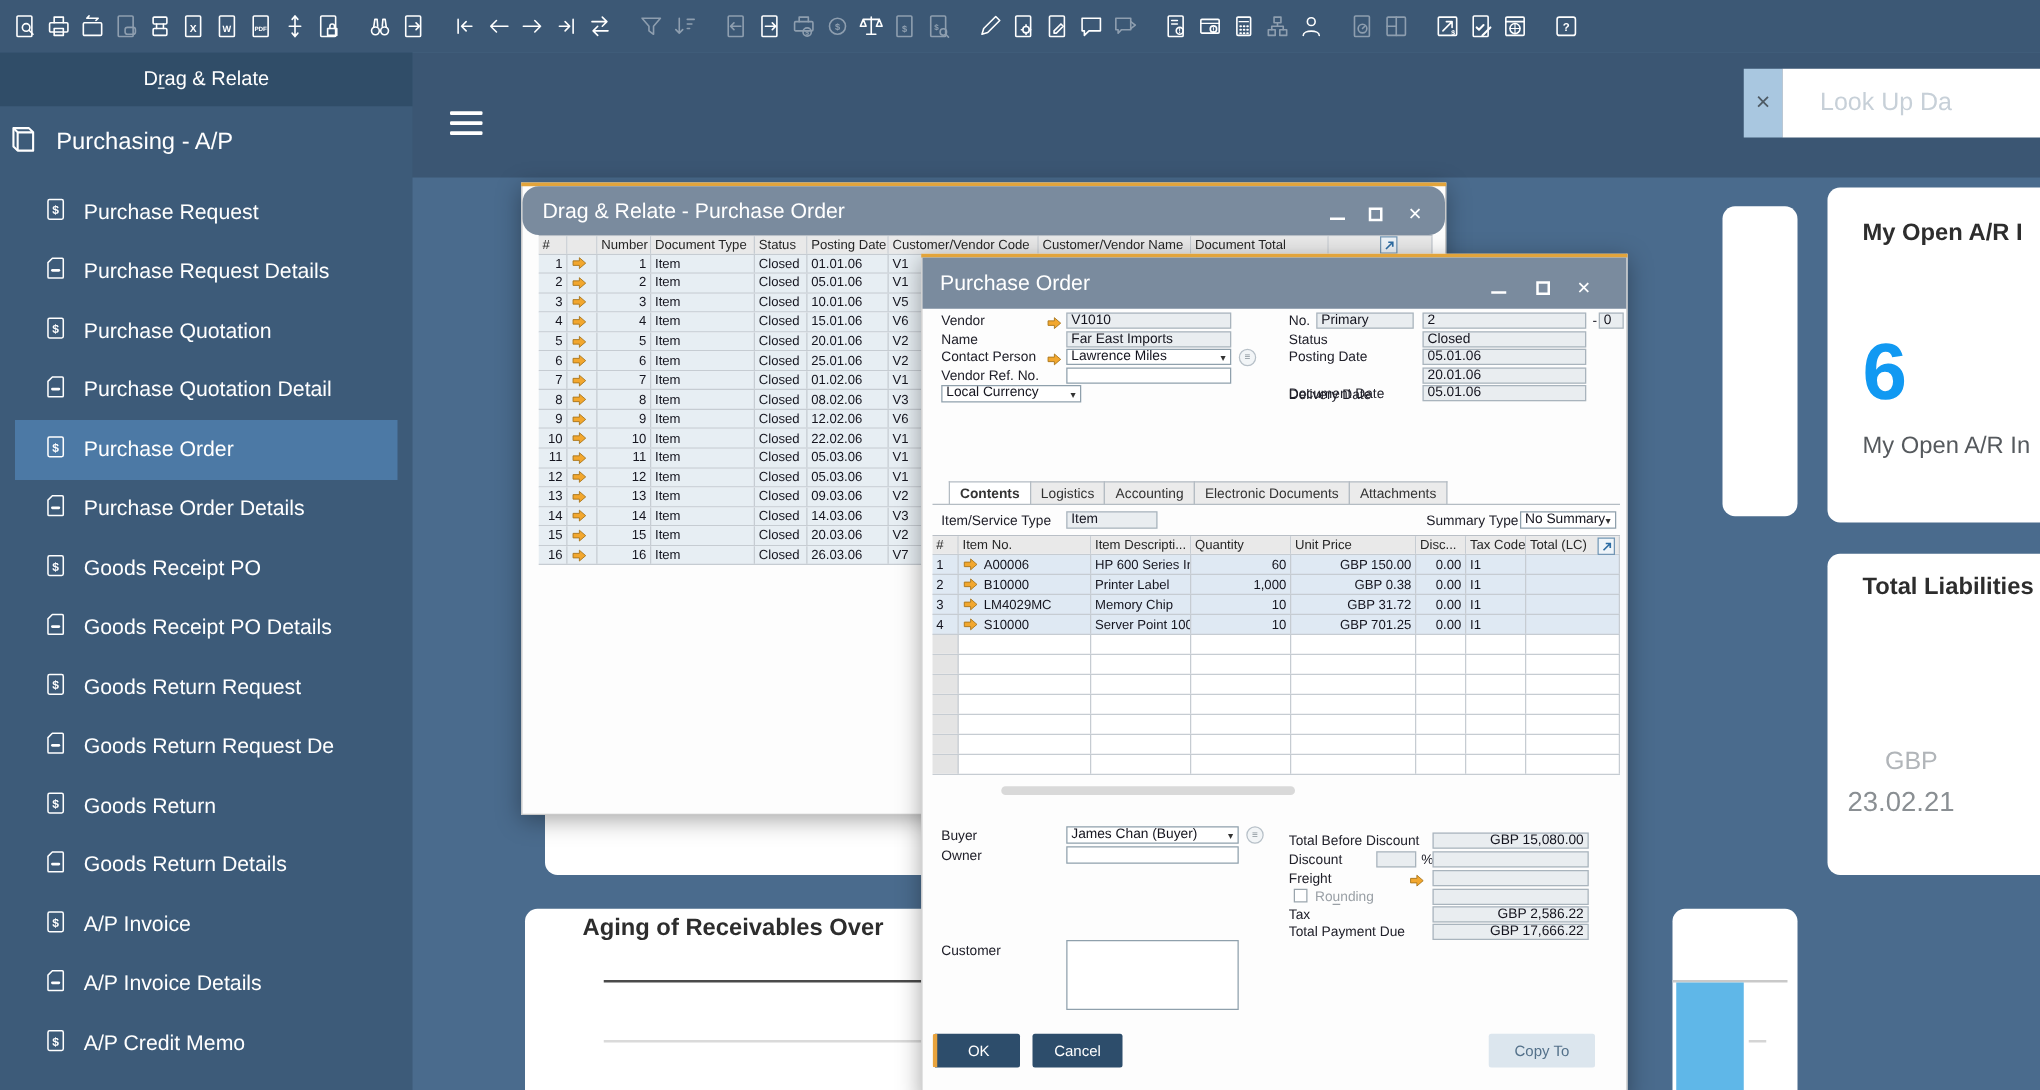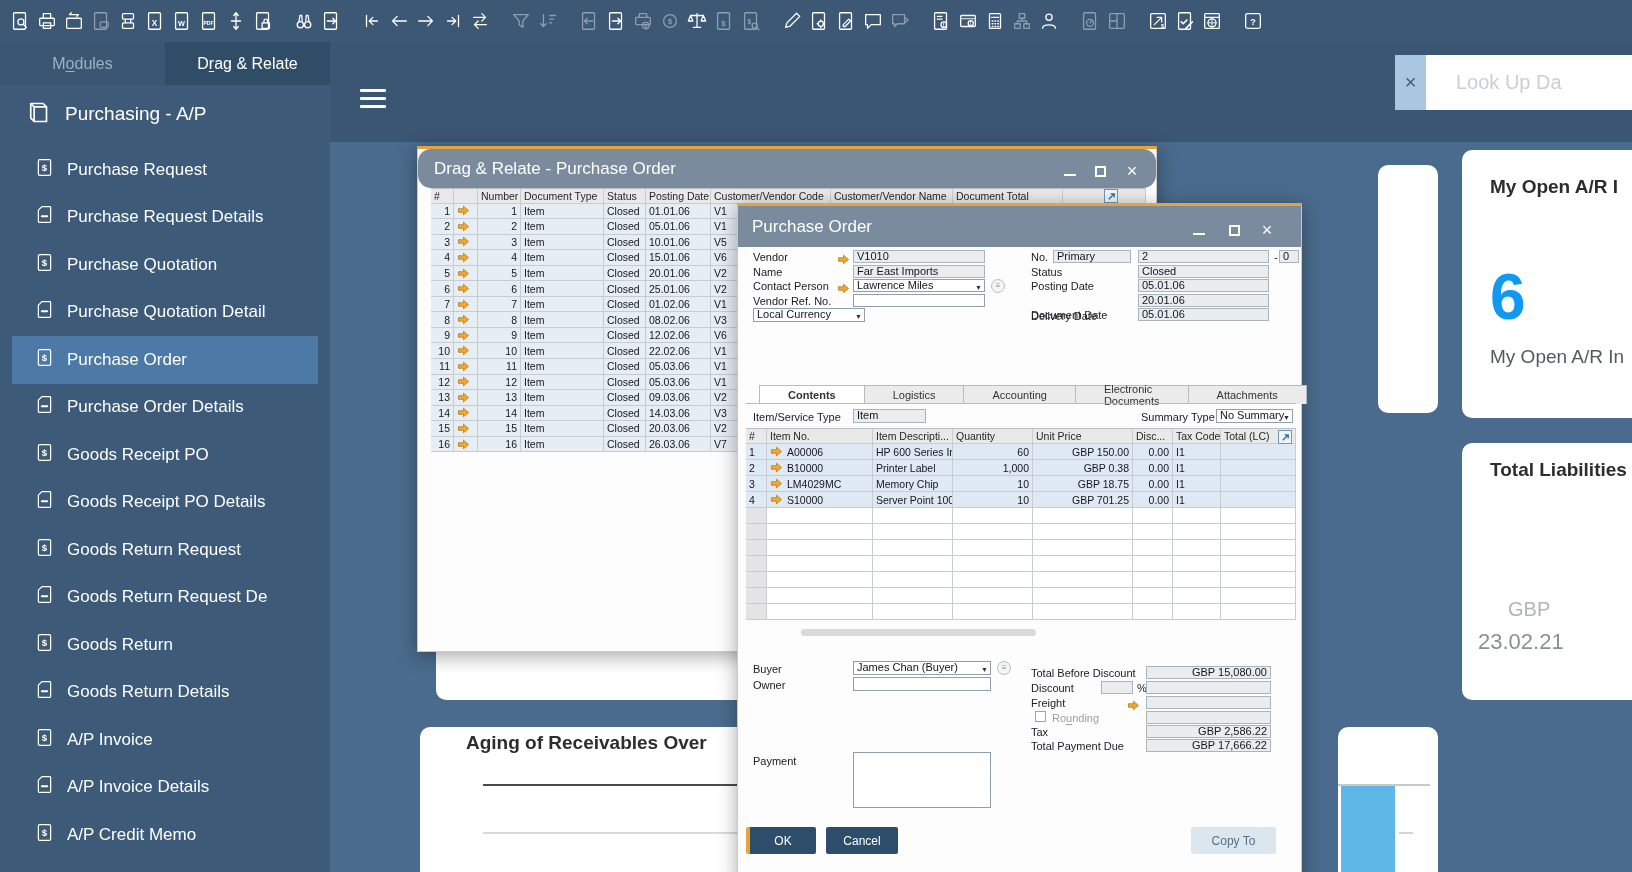--- a/index.html
+++ b/index.html
@@ -17,21 +17,21 @@
 
   
   #band { left:0; top:42px; width:1632px; height:100px; background:#3b5673; }
 
   
   #sidebar { left:0; top:42px; width:330px; height:830px; background:#3d5b79; z-index:4; }
   #navtabs { position:absolute; left:0; top:0; width:330px; height:43px; background:#3a5673; display:flex; }
   .navtab { flex:1; display:flex; align-items:center; justify-content:center; font-size:16px; color:#9fb0c0; }
   .navtab.active { background:#304d68; color:#fff; }
   .uline { text-decoration:underline; text-underline-offset:2px; }
-  #sbheader { position:absolute; left:0; top:43px; width:330px; height:58px; display:flex; align-items:center; padding-left:24px; color:#fff; }
+  #sbheader { position:absolute; left:0; top:43px; width:330px; height:58px; display:flex; align-items:center; padding-left:4px; color:#fff; }
   #sbheader .ttl { font-size:19px; margin-left:14px; }
   #sbitems { position:absolute; left:0; top:104px; width:330px; }
   .sbitem { height:47.5px; margin:0 12px; display:flex; align-items:center; padding-left:22px; color:#fff; font-size:17px; white-space:nowrap; overflow:hidden; }
   .sbitem.sel { background:#4c79a5; }
   .sbitem .lbl { margin-left:12px; }
 
   
   #hamb { left:360px; top:89px; width:26px; height:20px; z-index:2; cursor:pointer; }
   #hamb div { height:2.6px; background:#fff; margin-bottom:5.6px; border-radius:1px; }
 
@@ -70,21 +70,21 @@
   
   .flabel { position:absolute; font-size:11px; color:#20202a; white-space:nowrap; }
   .fld { position:absolute; height:13px; background:#e9edf0; border:1px solid #a9b4bd;
          font-size:11px; line-height:11px; padding:0 3px; color:#14141e; overflow:hidden; white-space:nowrap; }
   .fld.white { background:#fff; border-color:#8fa0ac; }
   .fld .dd { position:absolute; right:2px; top:2px; font-size:7px; color:#333; }
   .menu-circle { position:absolute; width:14px; height:14px; border-radius:50%; border:1px solid #b7c0c8;
                  background:#f2f5f7; color:#8a949c; font-size:8px; line-height:12px; text-align:center; }
   .potabs { position:absolute; display:flex; height:19px; font-size:11px; }
   .potab { border:1px solid #b4bcc3; border-bottom:none; background:#ebebeb; color:#333;
-           display:flex; align-items:center; justify-content:center; padding:0 28px; margin-right:-1px; }
+           display:flex; align-items:center; justify-content:center; padding:0 8px; margin-right:-1px; }
   .potab.active { background:#fff; font-weight:bold; }
   .tabline { position:absolute; border-bottom:1px solid #b4bcc3; }
   .porow { display:grid; grid-template-columns:21px 106px 80px 80px 100px 40px 48px 1fr;
            height:16px; border-bottom:1px solid #c6ccd2; background:#fff; }
   .porow > div { border-right:1px solid #c6ccd2; padding:0 3px; display:flex; align-items:center; overflow:hidden; white-space:nowrap; }
   .porow.data { background:#dfe9f3; }
   .porow.empty > div:first-child { background:#e4e4e4; }
   .expand-ic { position:absolute; width:14px; height:14px; background:#eef4f9; border:1px solid #7396b4;
                display:flex; align-items:center; justify-content:center; }
   .hscroll { position:absolute; height:7px; background:#d9d9d9; border-radius:4px; }
@@ -389,23 +389,20 @@
   </div>
 
   <div class="card" style="left:1462px; top:443px; width:200px; height:257px;">
     <div style="padding:16px 0 0 28px;" class="cardtitle">Total Liabilities</div>
     <div style="position:absolute; left:46px; top:155px; font-size:20px; color:#b1b5b9;">GBP</div>
     <div style="position:absolute; left:16px; top:186px; font-size:22px; color:#8a8f93;">23.02.21</div>
   </div>
 
   <aside id="sidebar" class="abs">
     <div id="navtabs">
-      <div class="navtab">
-          <span><span>M</span><span class="uline">o</span><span>dules</span></span>
-        </div>
       <div class="navtab active">
           <span><span>D</span><span class="uline">r</span><span>ag &amp; Relate</span></span>
         </div>
     </div>
     <div id="sbheader">
       <span>
         <svg width="27" height="27" viewBox="0 0 24 24" fill="none" stroke="#fff" stroke-width="1.5" stroke-linejoin="round">
           <path d="M6 4h11l3 3v13H9L6 17z"></path>
             <path d="M6 4l3 3h11M9 7v13"></path>
         </svg>
@@ -930,21 +927,21 @@
           <div>
             <span style="margin-right:4px; display:inline-flex;">
               <svg width="13" height="11" viewBox="0 0 18 15">
                 <polygon points="2,5 9,5 9,1.5 16,7.5 9,13.5 9,10 2,10" fill="#f2a72e" stroke="#a8761c" stroke-width="1"></polygon>
               </svg>
             </span>
             <span>LM4029MC</span>
           </div>
           <div>Memory Chip</div>
           <div class="num">10</div>
-          <div class="num">GBP 18.75</div>
+          <div class="num">GBP 31.72</div>
           <div class="num">0.00</div>
           <div>I1</div>
           <div></div>
         </div>
         <div class="porow data">
           <div>4</div>
           <div>
             <span style="margin-right:4px; display:inline-flex;">
               <svg width="13" height="11" viewBox="0 0 18 15">
                 <polygon points="2,5 9,5 9,1.5 16,7.5 9,13.5 9,10 2,10" fill="#f2a72e" stroke="#a8761c" stroke-width="1"></polygon>
@@ -1057,21 +1054,21 @@
         <div class="fld" style="left:408px; top:493px; width:125px; text-align:right;"></div>
         <div class="chk" style="left:297px; top:508px;"></div>
         <div class="flabel" style="left:314px; top:509px; color:#9aa0a6;"><span>Ro</span><span class="uline">u</span><span>nding</span></div>
         <div class="fld" style="left:408px; top:508px; width:125px; text-align:right;"></div>
         <div class="flabel" style="left:293px; top:523px;">Tax</div>
         <div class="fld" style="left:408px; top:522px; width:125px; text-align:right;">GBP 2,586.22</div>
         <div class="flabel" style="left:293px; top:537px;">Total Payment Due</div>
         <div class="fld" style="left:408px; top:536px; width:125px; text-align:right;">GBP 17,666.22</div>
       </div>
 
-    <div class="flabel" style="left:15px; top:552px;">Payment</div>
+    <div class="flabel" style="left:15px; top:552px;">Customer</div>
     <div class="fld white" style="left:115px; top:549px; width:138px; height:56px;"></div>
 
     <button class="btn ok" style="left:8px; top:624px; width:70px;">OK</button>
     <button class="btn" style="left:88px; top:624px; width:72px;">Cancel</button>
     <button class="btn light" style="left:453px; top:624px; width:85px;">Copy To</button>
   </section>
 
   <div id="lookup" class="abs">
     <div class="x">×</div>
     <input type="text" placeholder="Look Up Da" style="">

